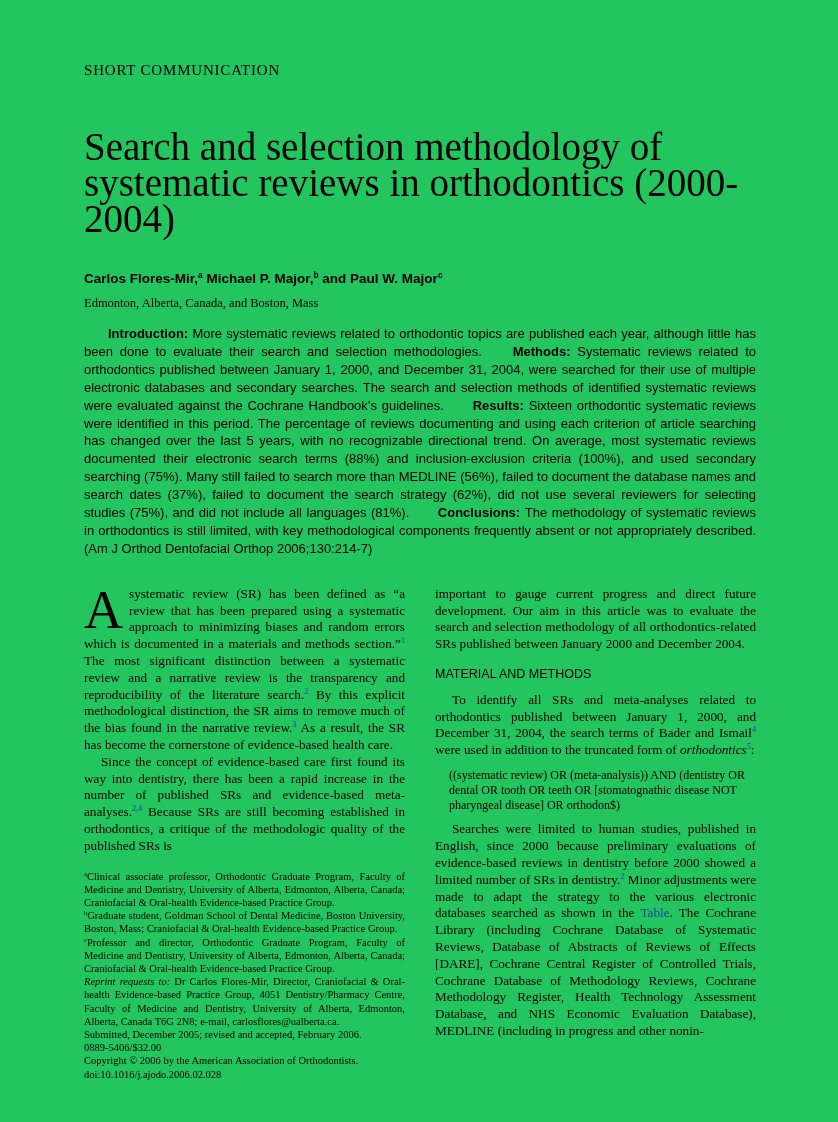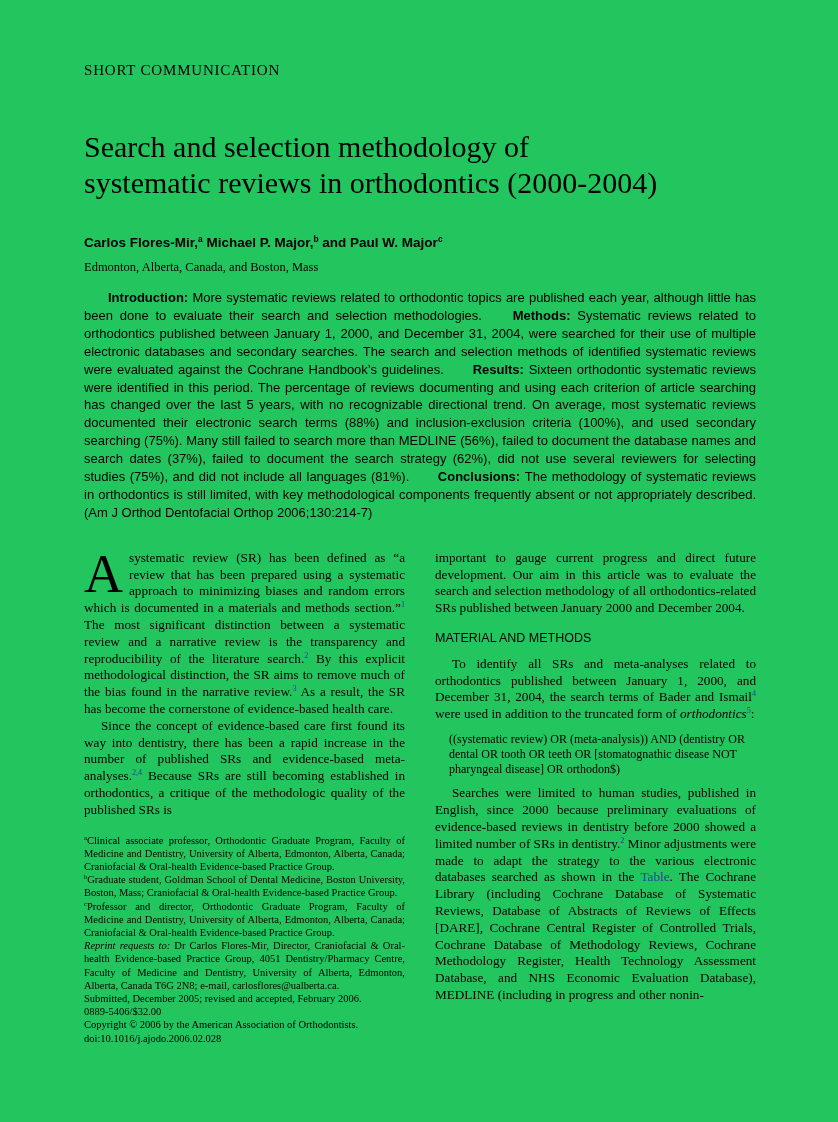--- a/index.html
+++ b/index.html
@@ -20,21 +20,21 @@
   }
   .running-head {
     margin-top: 62px;
     font-size: 15px;
     letter-spacing: 0.8px;
     font-family: "Liberation Serif", serif;
   }
   .title {
     margin: 50px 0 0 0;
     font-weight: normal;
-    font-size: 30px;
+    font-size: 39px;
     line-height: 36px;
     font-family: "Liberation Serif", serif;
   }
   .authors {
     margin-top: 34px;
     font-family: "Liberation Sans", sans-serif;
     font-weight: bold;
     font-size: 13.5px;
     line-height: 16px;
   }

